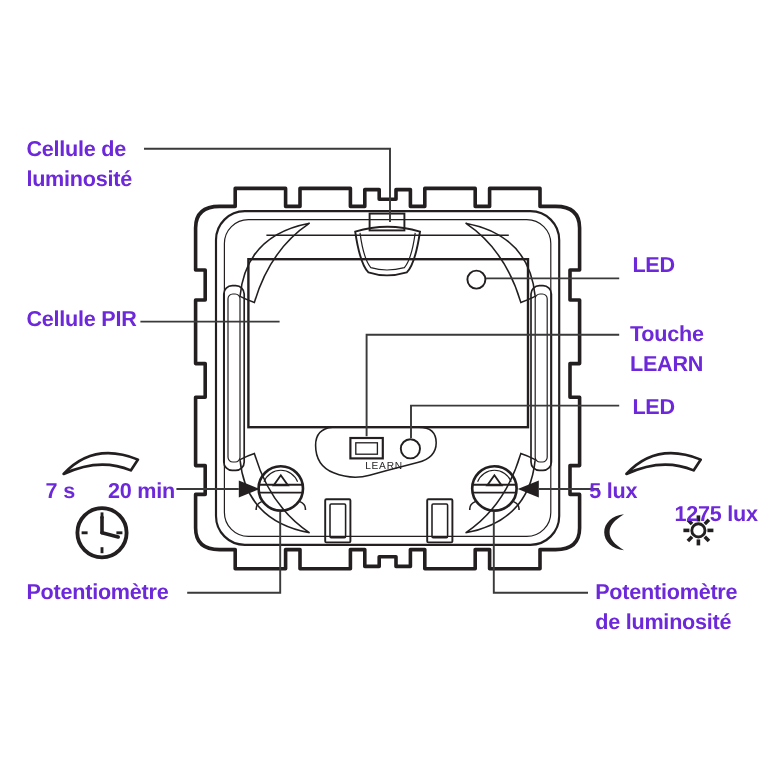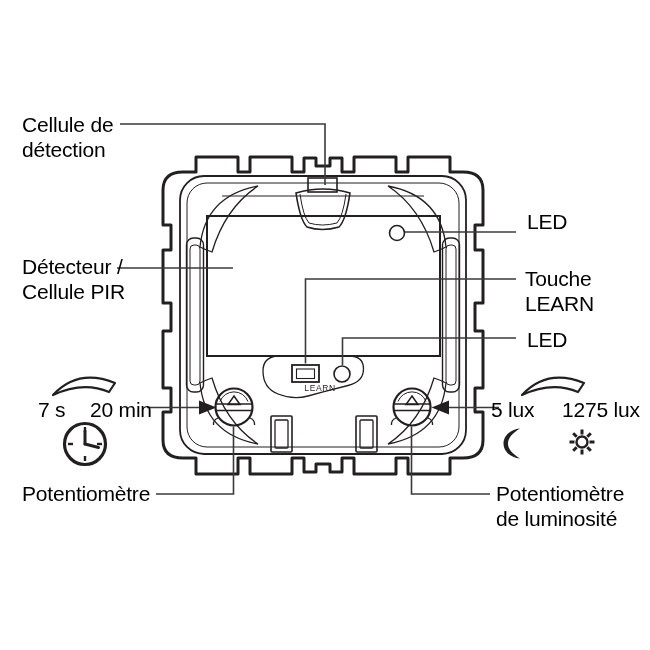--- a/index.html
+++ b/index.html
@@ -6,24 +6,24 @@
   .canvas{
     position:relative;
     width:650px;height:650px;
     background:#ffffff;
     font-family:"Liberation Sans", sans-serif;
     overflow:hidden;
   }
   svg{position:absolute;left:0;top:0;}
   .label{
     position:absolute;
-    font-size:21px;
-    font-weight:400;
+    font-size:18px;
+    font-weight:700;
     line-height:25px;
-    color:#000000;
+    color:#6d28d9;
     letter-spacing:-0.2px;
     white-space:nowrap;
   }
   .learn-tag{
     position:absolute;
     font-size:8.5px;
     font-weight:400;
     color:#231f20;
     letter-spacing:0.6px;
     width:52px;
@@ -164,46 +164,45 @@
         <path d="M 576.7,436.7 L 573.2,433.2"></path>
         <path d="M 582,434.5 V 429.5"></path>
         <path d="M 587.3,436.7 L 590.8,433.2"></path>
       </g>
       <circle class="ink" stroke-width="2.4" fill="#ffffff" cx="582" cy="442" r="5.5"></circle>
     </g>
   </svg>
 
   <div class="label" style="left:22px;top:112px">
     <div>Cellule de</div>
-    <div>détection</div>
+    <div>luminosité</div>
   </div>
 
   <div class="label" style="left:22px;top:254px">
-    <div>Détecteur /</div>
     <div>Cellule PIR</div>
   </div>
 
   <div class="label" style="left:527px;top:209px">
     <div>LED</div>
   </div>
 
   <div class="label" style="left:525px;top:266px">
     <div>Touche</div>
     <div>LEARN</div>
   </div>
 
   <div class="label" style="left:527px;top:327px">
     <div>LED</div>
   </div>
 
   <div class="label" style="left:38px;top:397px">7 s</div>
   <div class="label" style="left:90px;top:397px">20 min</div>
 
   <div class="label" style="left:491px;top:397px">5 lux</div>
-  <div class="label" style="left:562px;top:397px">1275 lux</div>
+  <div class="label" style="left:562px;top:416px">1275 lux</div>
 
   <div class="label" style="left:22px;top:481px">
     <div>Potentiomètre</div>
   </div>
 
   <div class="label" style="left:496px;top:481px">
     <div>Potentiomètre</div>
     <div>de luminosité</div>
   </div>
 

